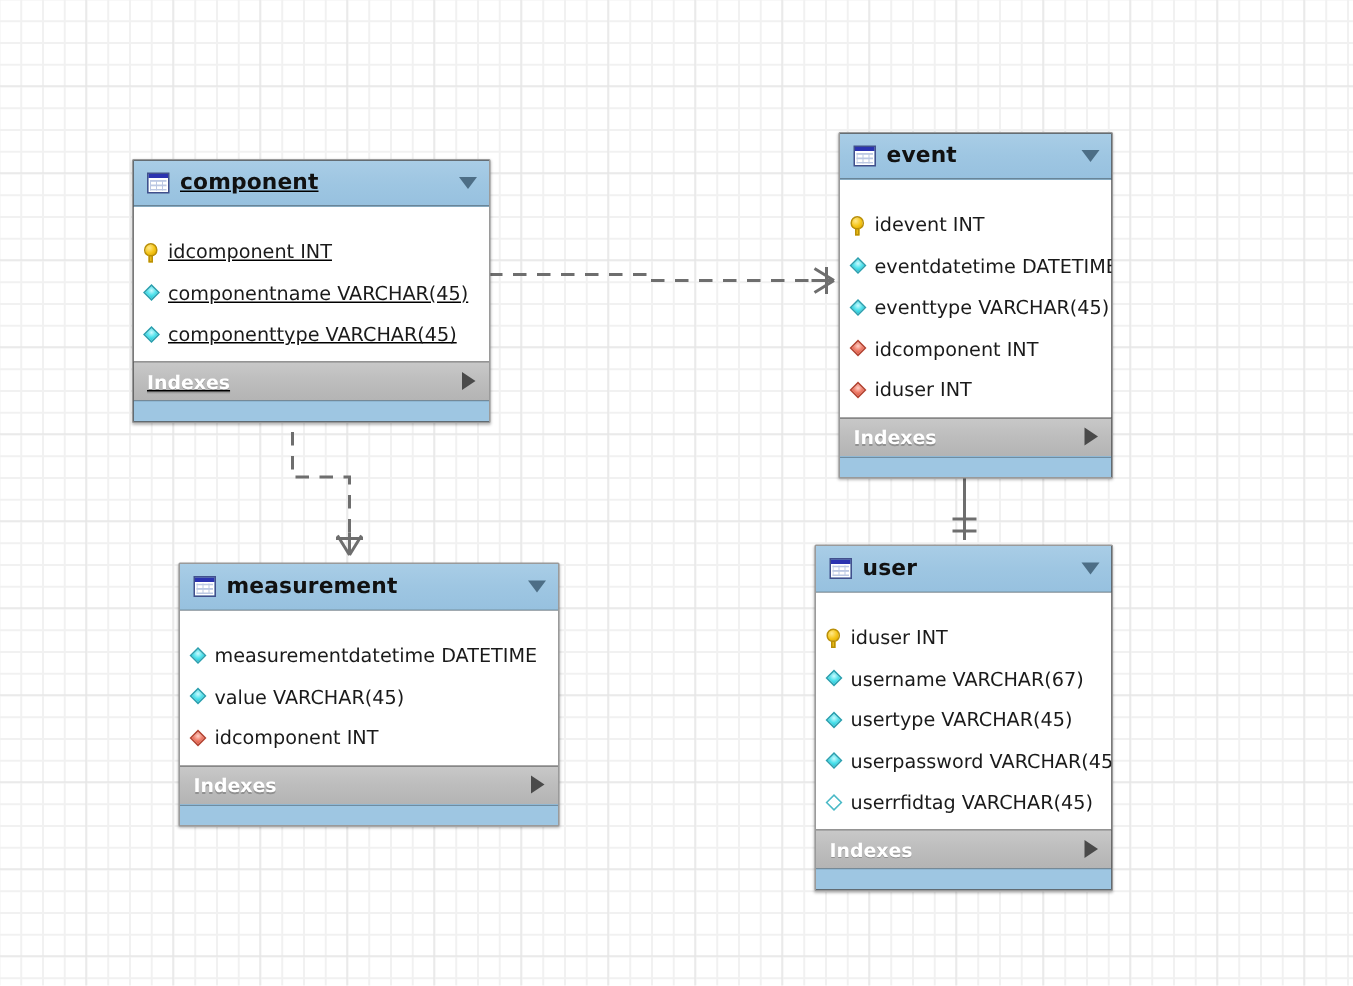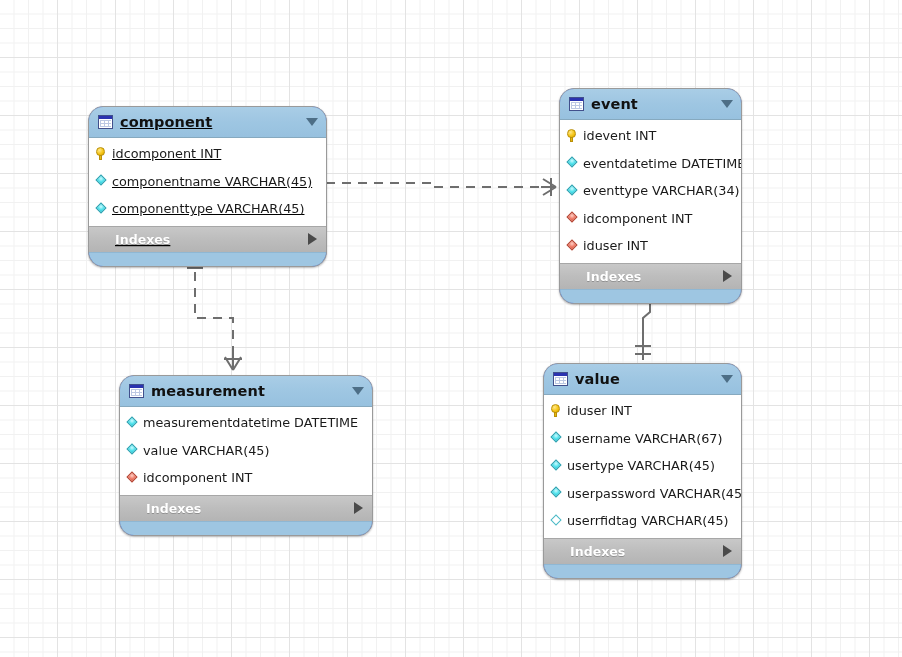--- a/index.html
+++ b/index.html
@@ -27,22 +27,22 @@
       14.5px 14.5px;
     background-position: -1px -1px, -1px -1px, -1px -1px, -1px -1px;
   }
   #links{position:absolute;left:0;top:0;width:902px;height:657px;}
 
   
   .tbl{
     position:absolute;
     box-sizing:border-box;
     border:1px solid #9a9a9a;
-    border-radius:15px;
-    background:#1d4ed8;
+    border-radius:1px;
+    background:#000000;
     box-shadow:0 1px 2px rgba(0,0,0,.28);
     overflow:hidden;
   }
   .tbl-head{
     height:30px;
     background:linear-gradient(to bottom,#a9cde6 0%,#9ec6e2 50%,#97c1df 100%);
     border-bottom:1px solid #86a9bf;
     display:flex;align-items:center;
     padding:0 8px 0 9px;
   }
@@ -65,21 +65,21 @@
   .tbl-title{
     font-size:14.5px;font-weight:bold;color:#111111;
     letter-spacing:.1px;flex:1 1 auto;line-height:1;
   }
   .caret{
     width:0;height:0;flex:0 0 auto;
     border-left:6.5px solid transparent;
     border-right:6.5px solid transparent;
     border-top:8px solid #4d6e86;
   }
-  .cols{background:#ffffff;padding:2px 0 3px 0;}
+  .cols{background:#ffffff;padding:17px 0 3px 0;}
   .col{
     display:flex;align-items:center;
     height:27.5px;
     padding:0 6px 0 6px;
     font-size:12.8px;color:#1a1a1a;
     white-space:nowrap;
   }
   .ic{width:13px;height:13px;flex:0 0 auto;margin-right:4px;position:relative;}
 
   
@@ -110,21 +110,21 @@
   .ic-dia.hollow::before{
     background:#ffffff;
     border:1px solid #49b9c6;
   }
 
   .idx{
     height:25px;
     background:linear-gradient(to bottom,#c8c8c8 0%,#bdbdbd 48%,#b4b4b4 100%);
     border-top:1px solid #a7a7a7;
     display:flex;align-items:center;
-    padding:0 9px 0 26px;
+    padding:0 9px 0 9px;
   }
   .idx-label{
     flex:1 1 auto;font-size:12.6px;font-weight:bold;color:#ffffff;
     text-shadow:0 1px 0 rgba(0,0,0,.22);
   }
   .idx-arrow{
     width:0;height:0;flex:0 0 auto;
     border-top:6px solid transparent;
     border-bottom:6px solid transparent;
     border-left:9px solid #4a4a4a;
@@ -212,21 +212,21 @@
     <div class="col">
       <span class="ic ic-key"></span>
       <span>idevent INT</span>
     </div>
     <div class="col">
       <span class="ic ic-dia cyan"></span>
       <span>eventdatetime DATETIME</span>
     </div>
     <div class="col">
       <span class="ic ic-dia cyan"></span>
-      <span>eventtype VARCHAR(34)</span>
+      <span>eventtype VARCHAR(45)</span>
     </div>
     <div class="col">
       <span class="ic ic-dia red"></span>
       <span>idcomponent INT</span>
     </div>
     <div class="col">
       <span class="ic ic-dia red"></span>
       <span>iduser INT</span>
     </div>
   </div>
@@ -260,21 +260,21 @@
   <div class="idx">
     <span class="idx-label">Indexes</span>
     <span class="idx-arrow"></span>
   </div>
   <div class="foot"></div>
 </div>
 
 <div class="tbl" style="left:543px;top:363px;width:199px;">
   <div class="tbl-head">
     <span class="tbl-ico"></span>
-    <span class="tbl-title">value</span>
+    <span class="tbl-title">user</span>
     <span class="caret"></span>
   </div>
   <div class="cols">
     <div class="col">
       <span class="ic ic-key"></span>
       <span>iduser INT</span>
     </div>
     <div class="col">
       <span class="ic ic-dia cyan"></span>
       <span>username VARCHAR(67)</span>

